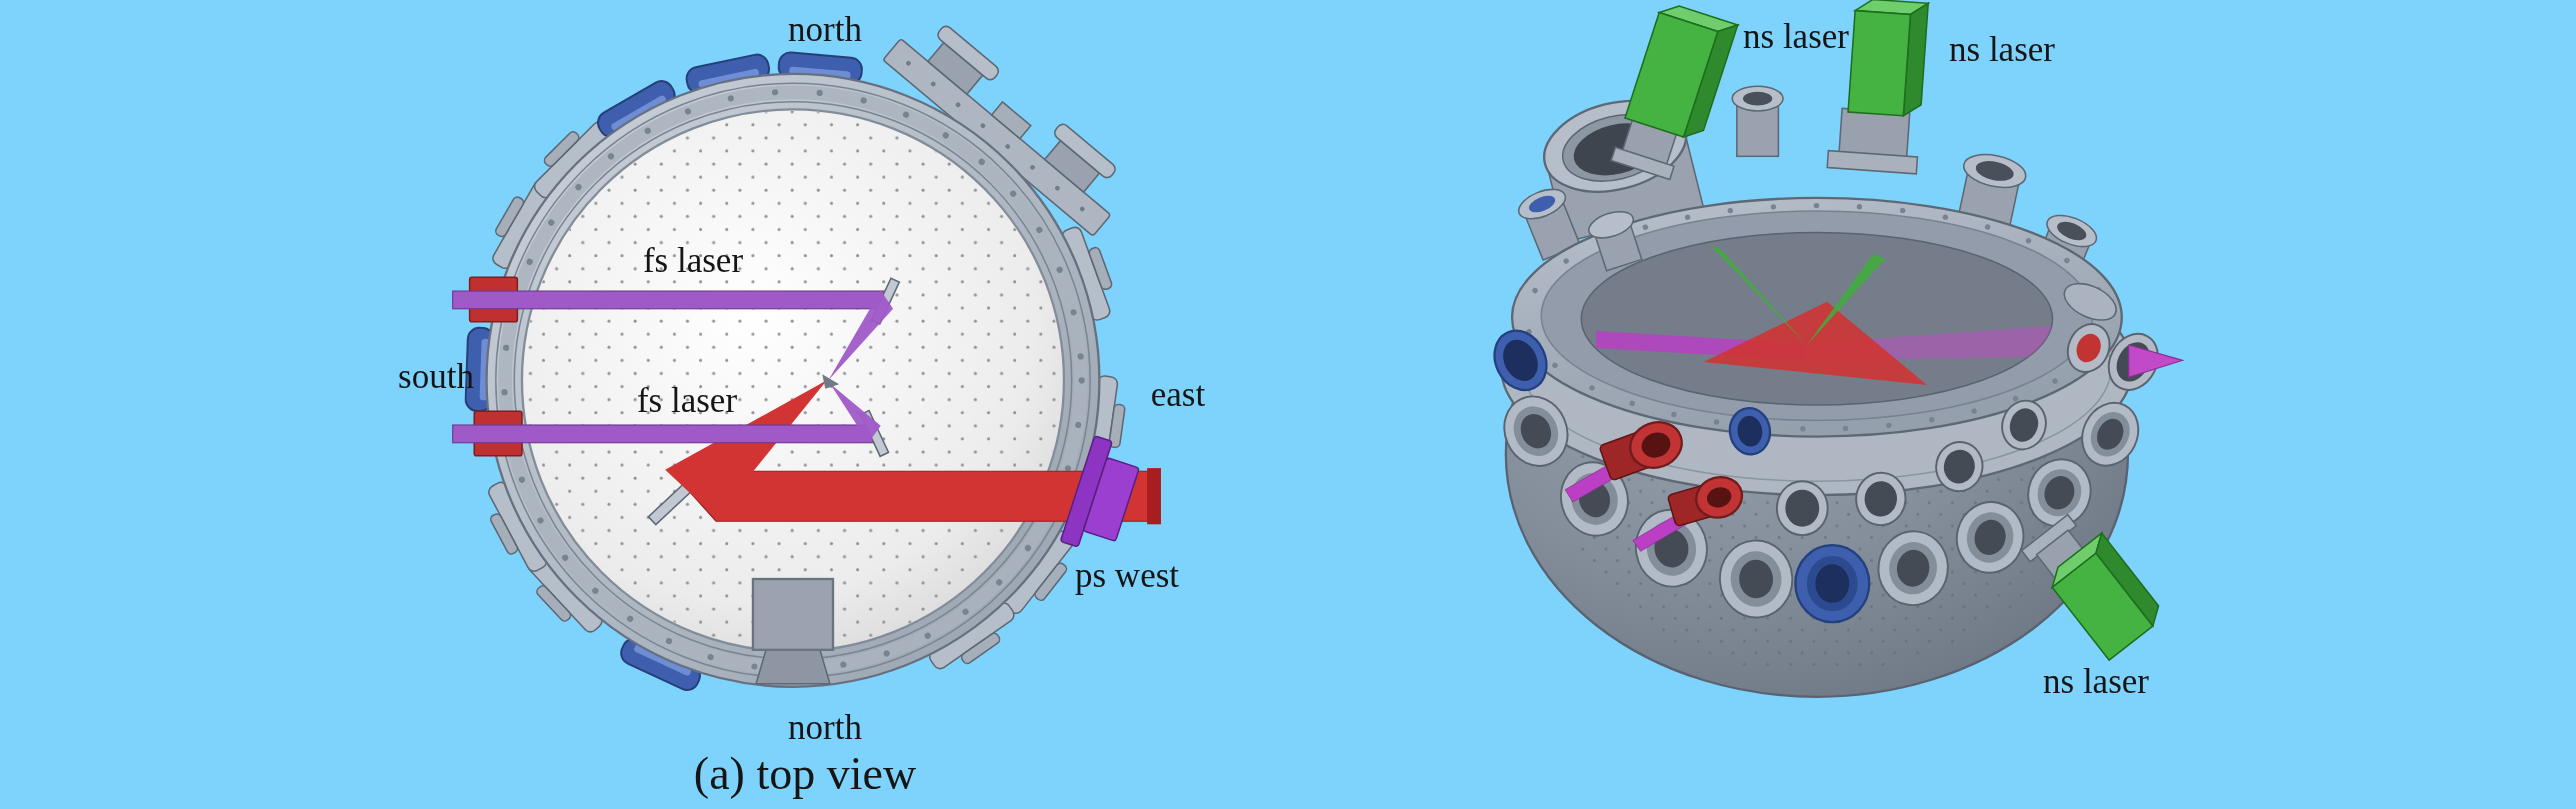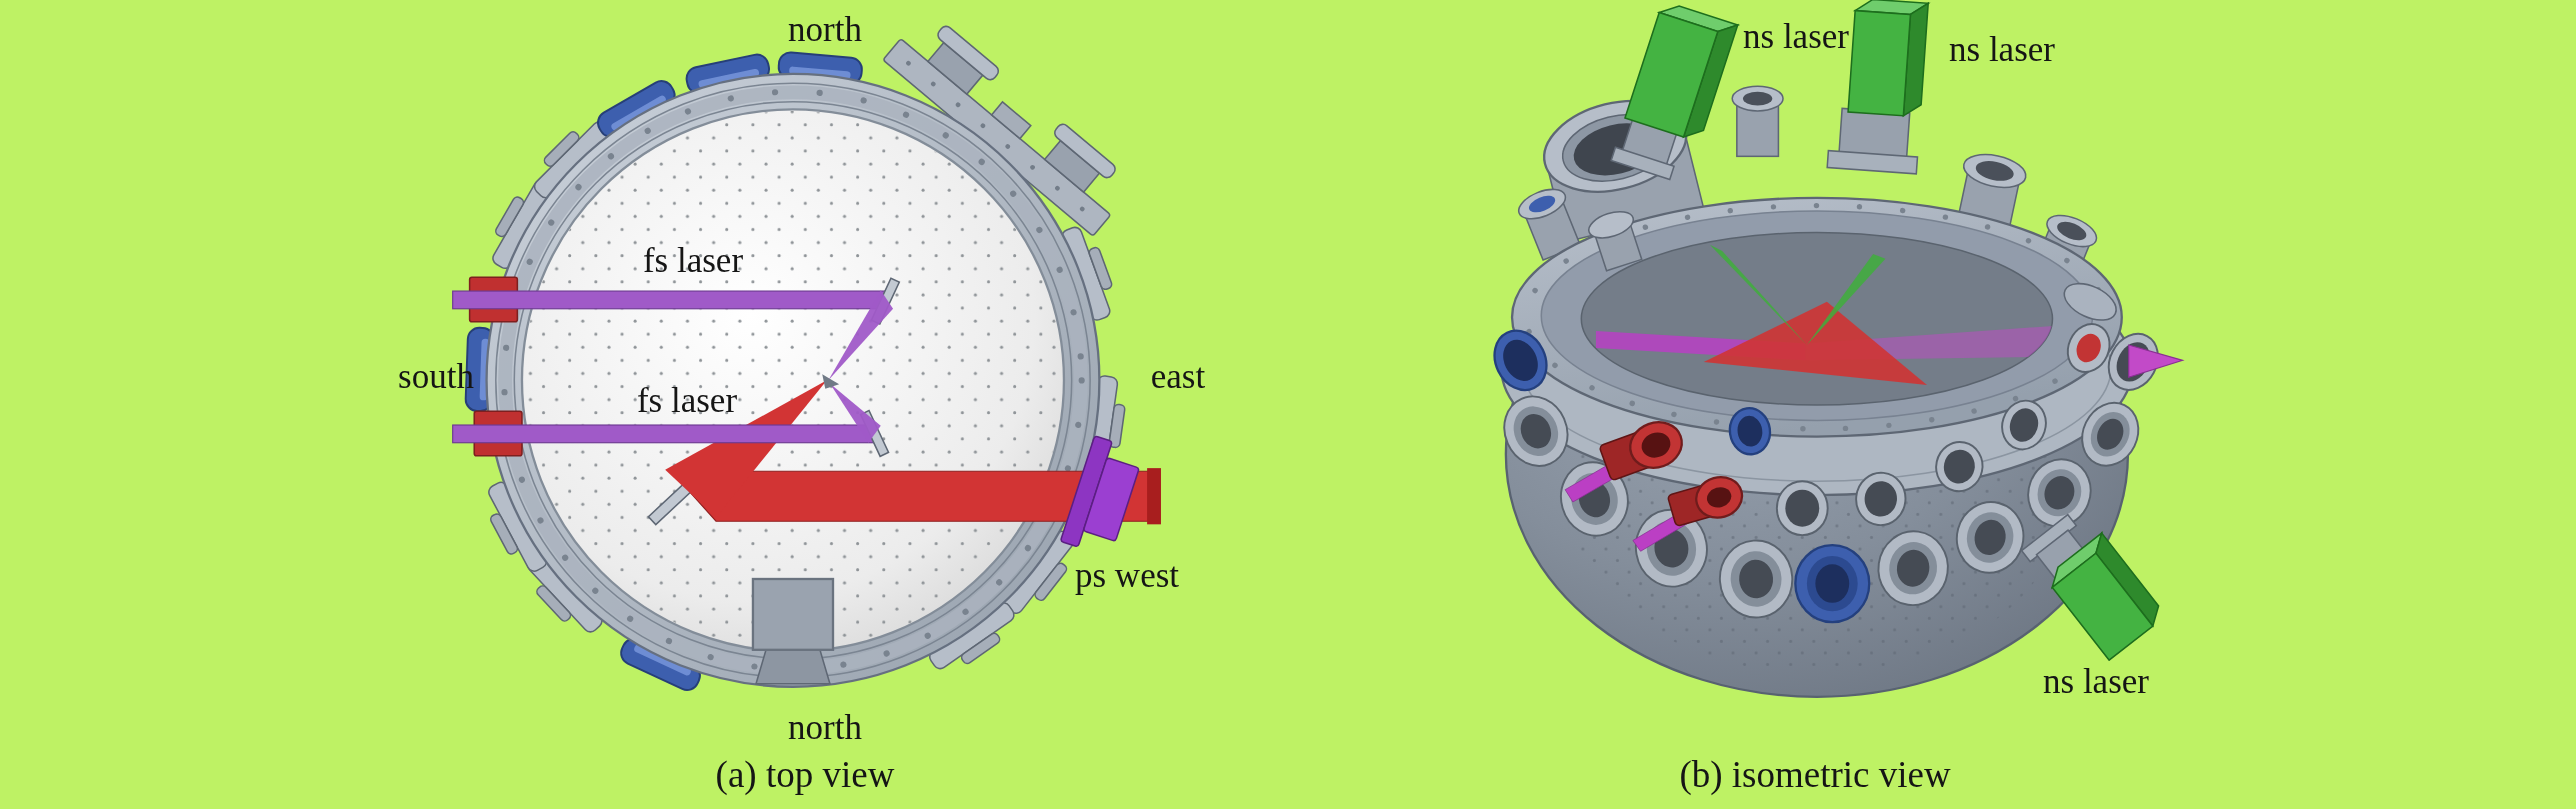--- a/index.html
+++ b/index.html
@@ -1,21 +1,21 @@
 <!DOCTYPE html>
 <html style="font-size:12.3px"><head>
 <meta charset="utf-8">
 <style>
   html,body{margin:0;padding:0;background:#ffffff;}
-  .figure{position:relative;width:2576px;height:810px;background:#bef264;overflow:hidden;
+  .figure{position:relative;width:2576px;height:810px;background:#7dd3fc;overflow:hidden;
           font-family:"Liberation Serif", serif;}
   .panel-svg{position:absolute;top:0;}
   .label{position:absolute;transform:translate(-50%,-50%);font-size:35px;color:#151515;
          white-space:nowrap;line-height:1;}
-  .caption{position:absolute;transform:translate(-50%,-50%);font-size:37px;color:#151515;
+  .caption{position:absolute;transform:translate(-50%,-50%);font-size:46px;color:#151515;
            white-space:nowrap;line-height:1;}
 </style>
 </head>
 <body>
 
 <div class="figure">
 
   <svg class="panel-svg" style="left:0" width="1288" height="810" viewBox="0 0 1673 1052">
     <defs>
       <radialGradient id="plateGradA" cx="42%" cy="38%" r="75%">
@@ -311,27 +311,26 @@
       <rect x="-38" y="-122" width="76" height="18" fill="#a8b1bc" stroke="#5e6774" stroke-width="2"></rect>
       <rect x="-26" y="-106" width="52" height="46" fill="#98a1ad" stroke="#5e6774" stroke-width="2"></rect>
       <polygon points="-36,-60 36,-60 58,-76 -14,-76" fill="#6fcd6c" stroke="#1d6e1d" stroke-width="2"></polygon>
       <polygon points="36,-60 36,60 58,44 58,-76" fill="#2e8a2c" stroke="#1d6e1d" stroke-width="2"></polygon>
       <rect x="-36" y="-60" width="72" height="120" fill="#44b342" stroke="#1d6e1d" stroke-width="2"></rect>
     </g>
   </svg>
 
   <div class="label" style="left:825px;top:28.5px">north</div>
   <div class="label" style="left:436px;top:376px">south</div>
-  <div class="label" style="left:1178px;top:376px">east</div>
+  <div class="label" style="left:1178px;top:394px">east</div>
   <div class="label" style="left:825px;top:727px">north</div>
   <div class="label" style="left:693px;top:260px">fs laser</div>
   <div class="label" style="left:687px;top:400px">fs laser</div>
   <div class="label" style="left:1127px;top:575px">ps west</div>
 
   <div class="label" style="left:1796px;top:36px">ns laser</div>
   <div class="label" style="left:2002px;top:49px">ns laser</div>
   <div class="label" style="left:2096px;top:681px">ns laser</div>
 
   <div class="caption" style="left:805px;top:774px">(a) top view</div>
-  <div class="caption" style="left:1815px;top:774px">(b) isometric view</div>
 
 </div>
 
 
 </body></html>

